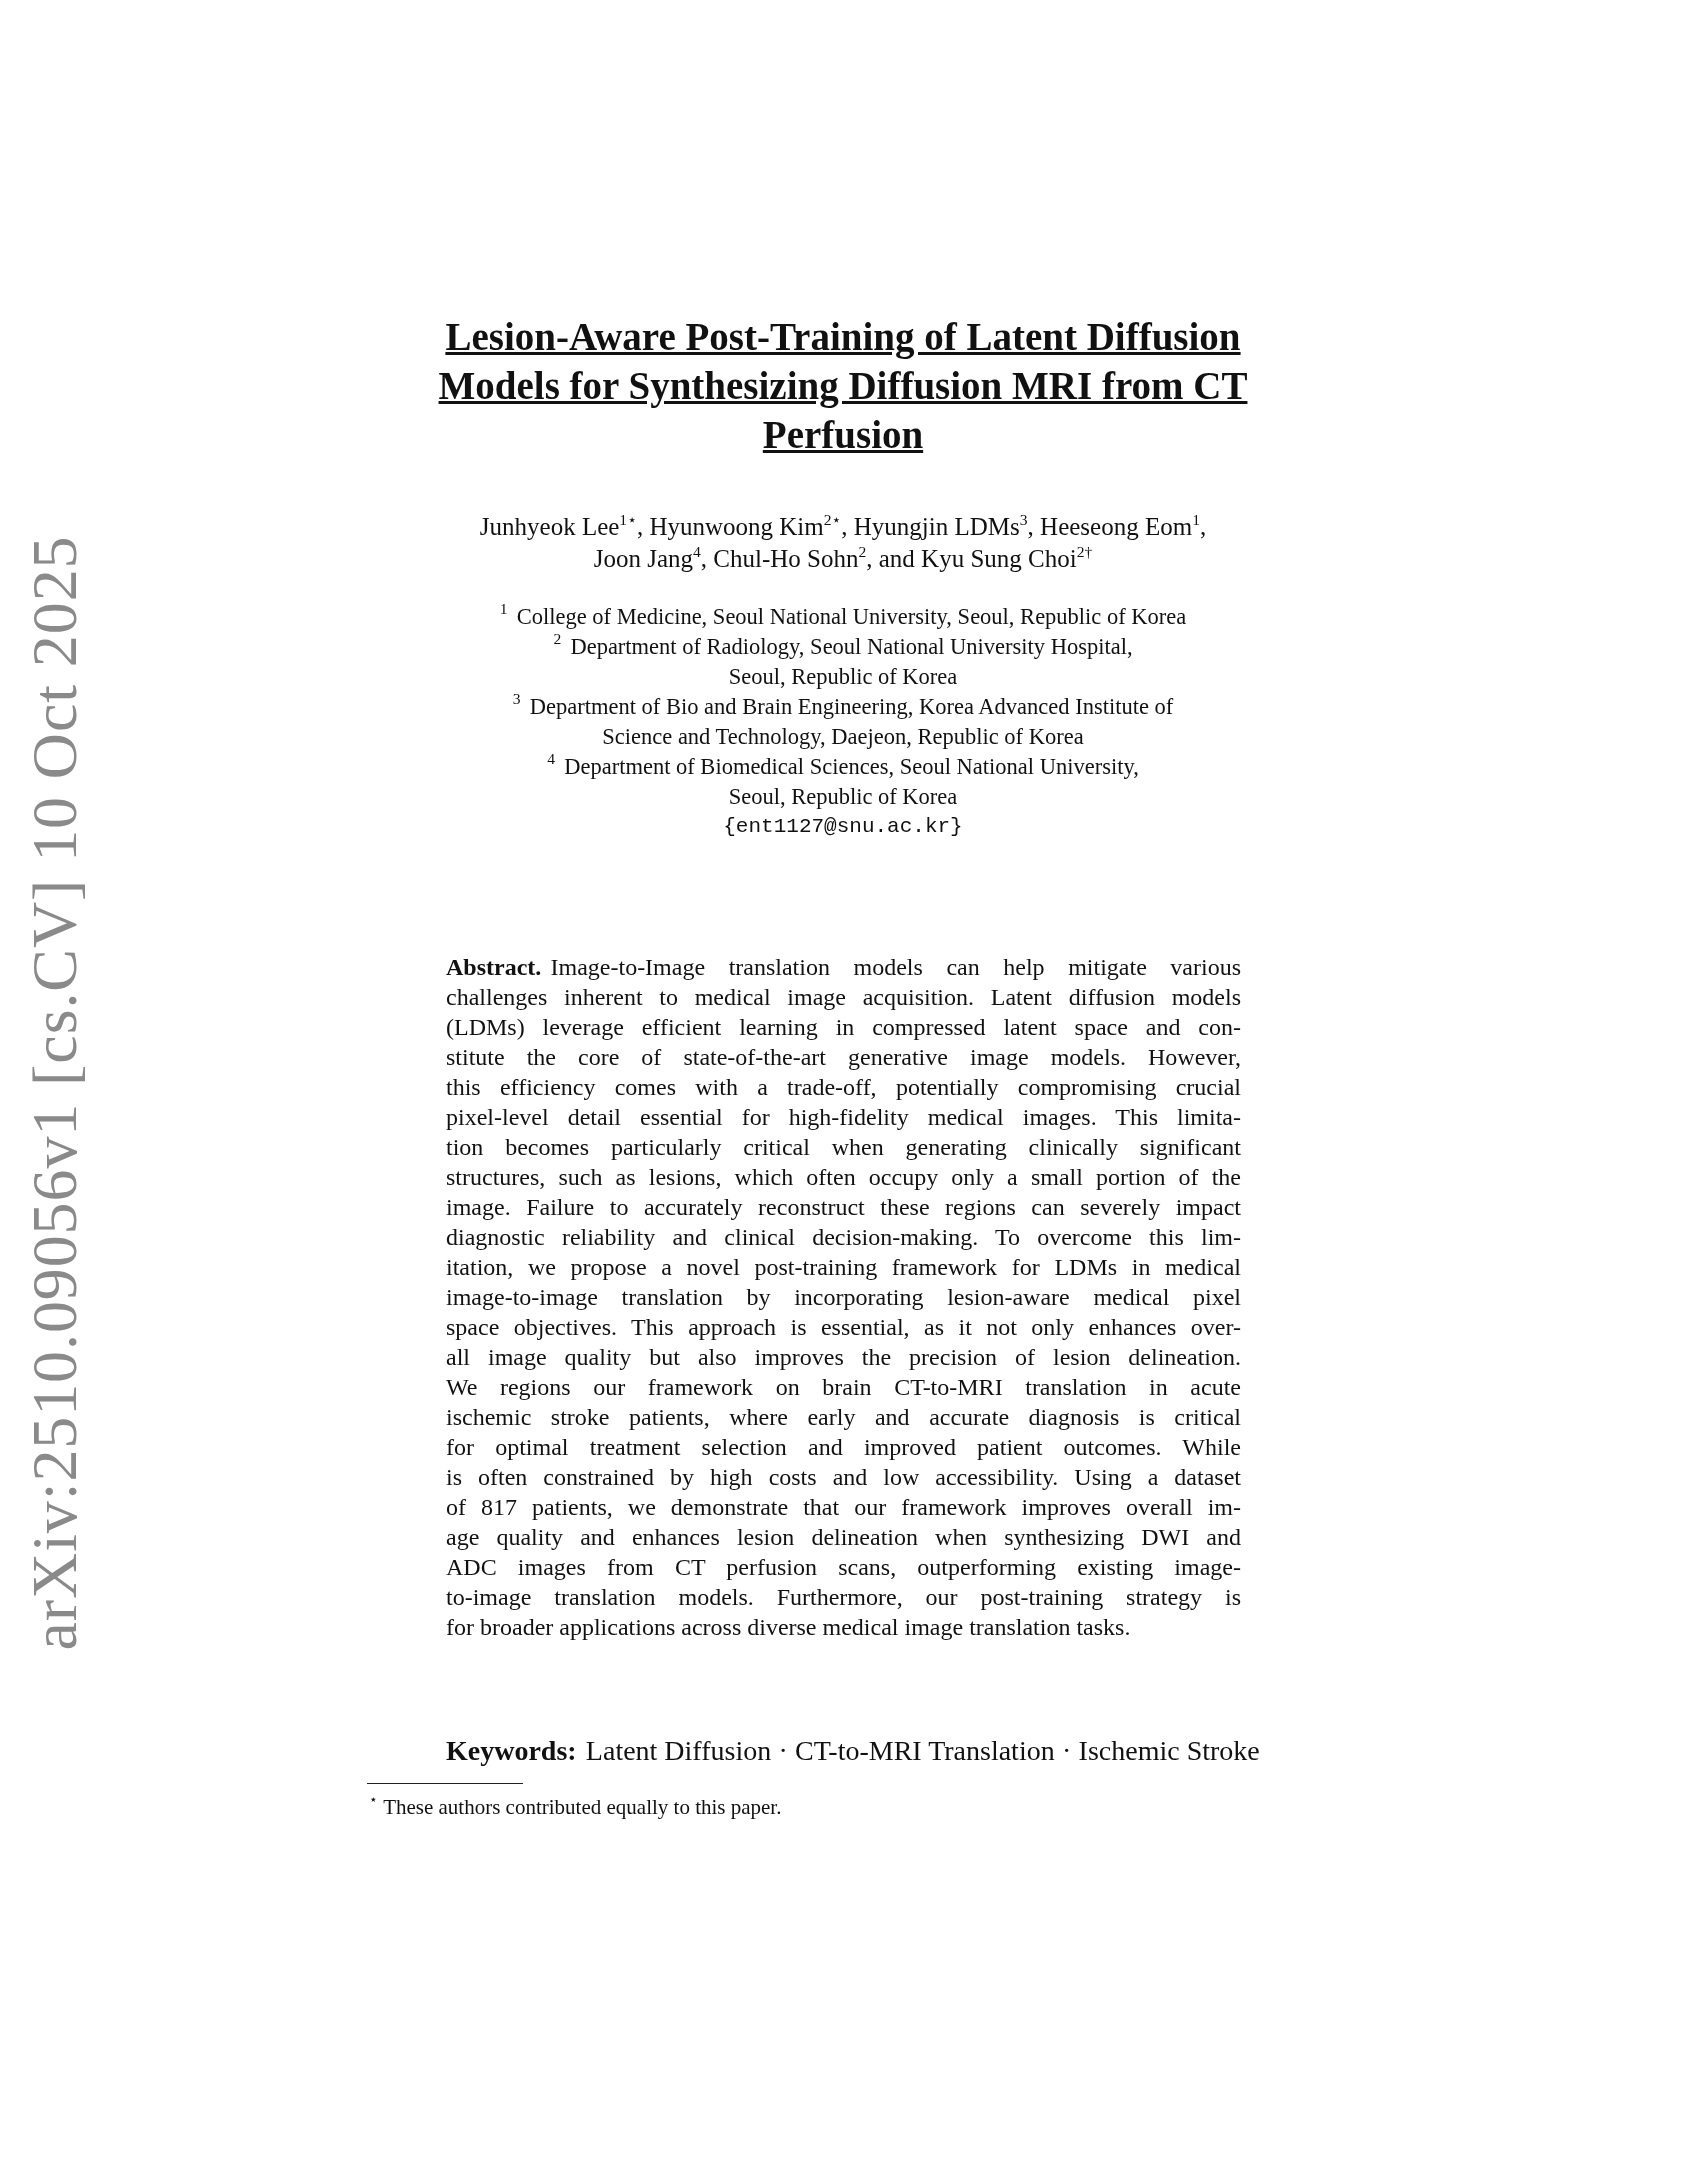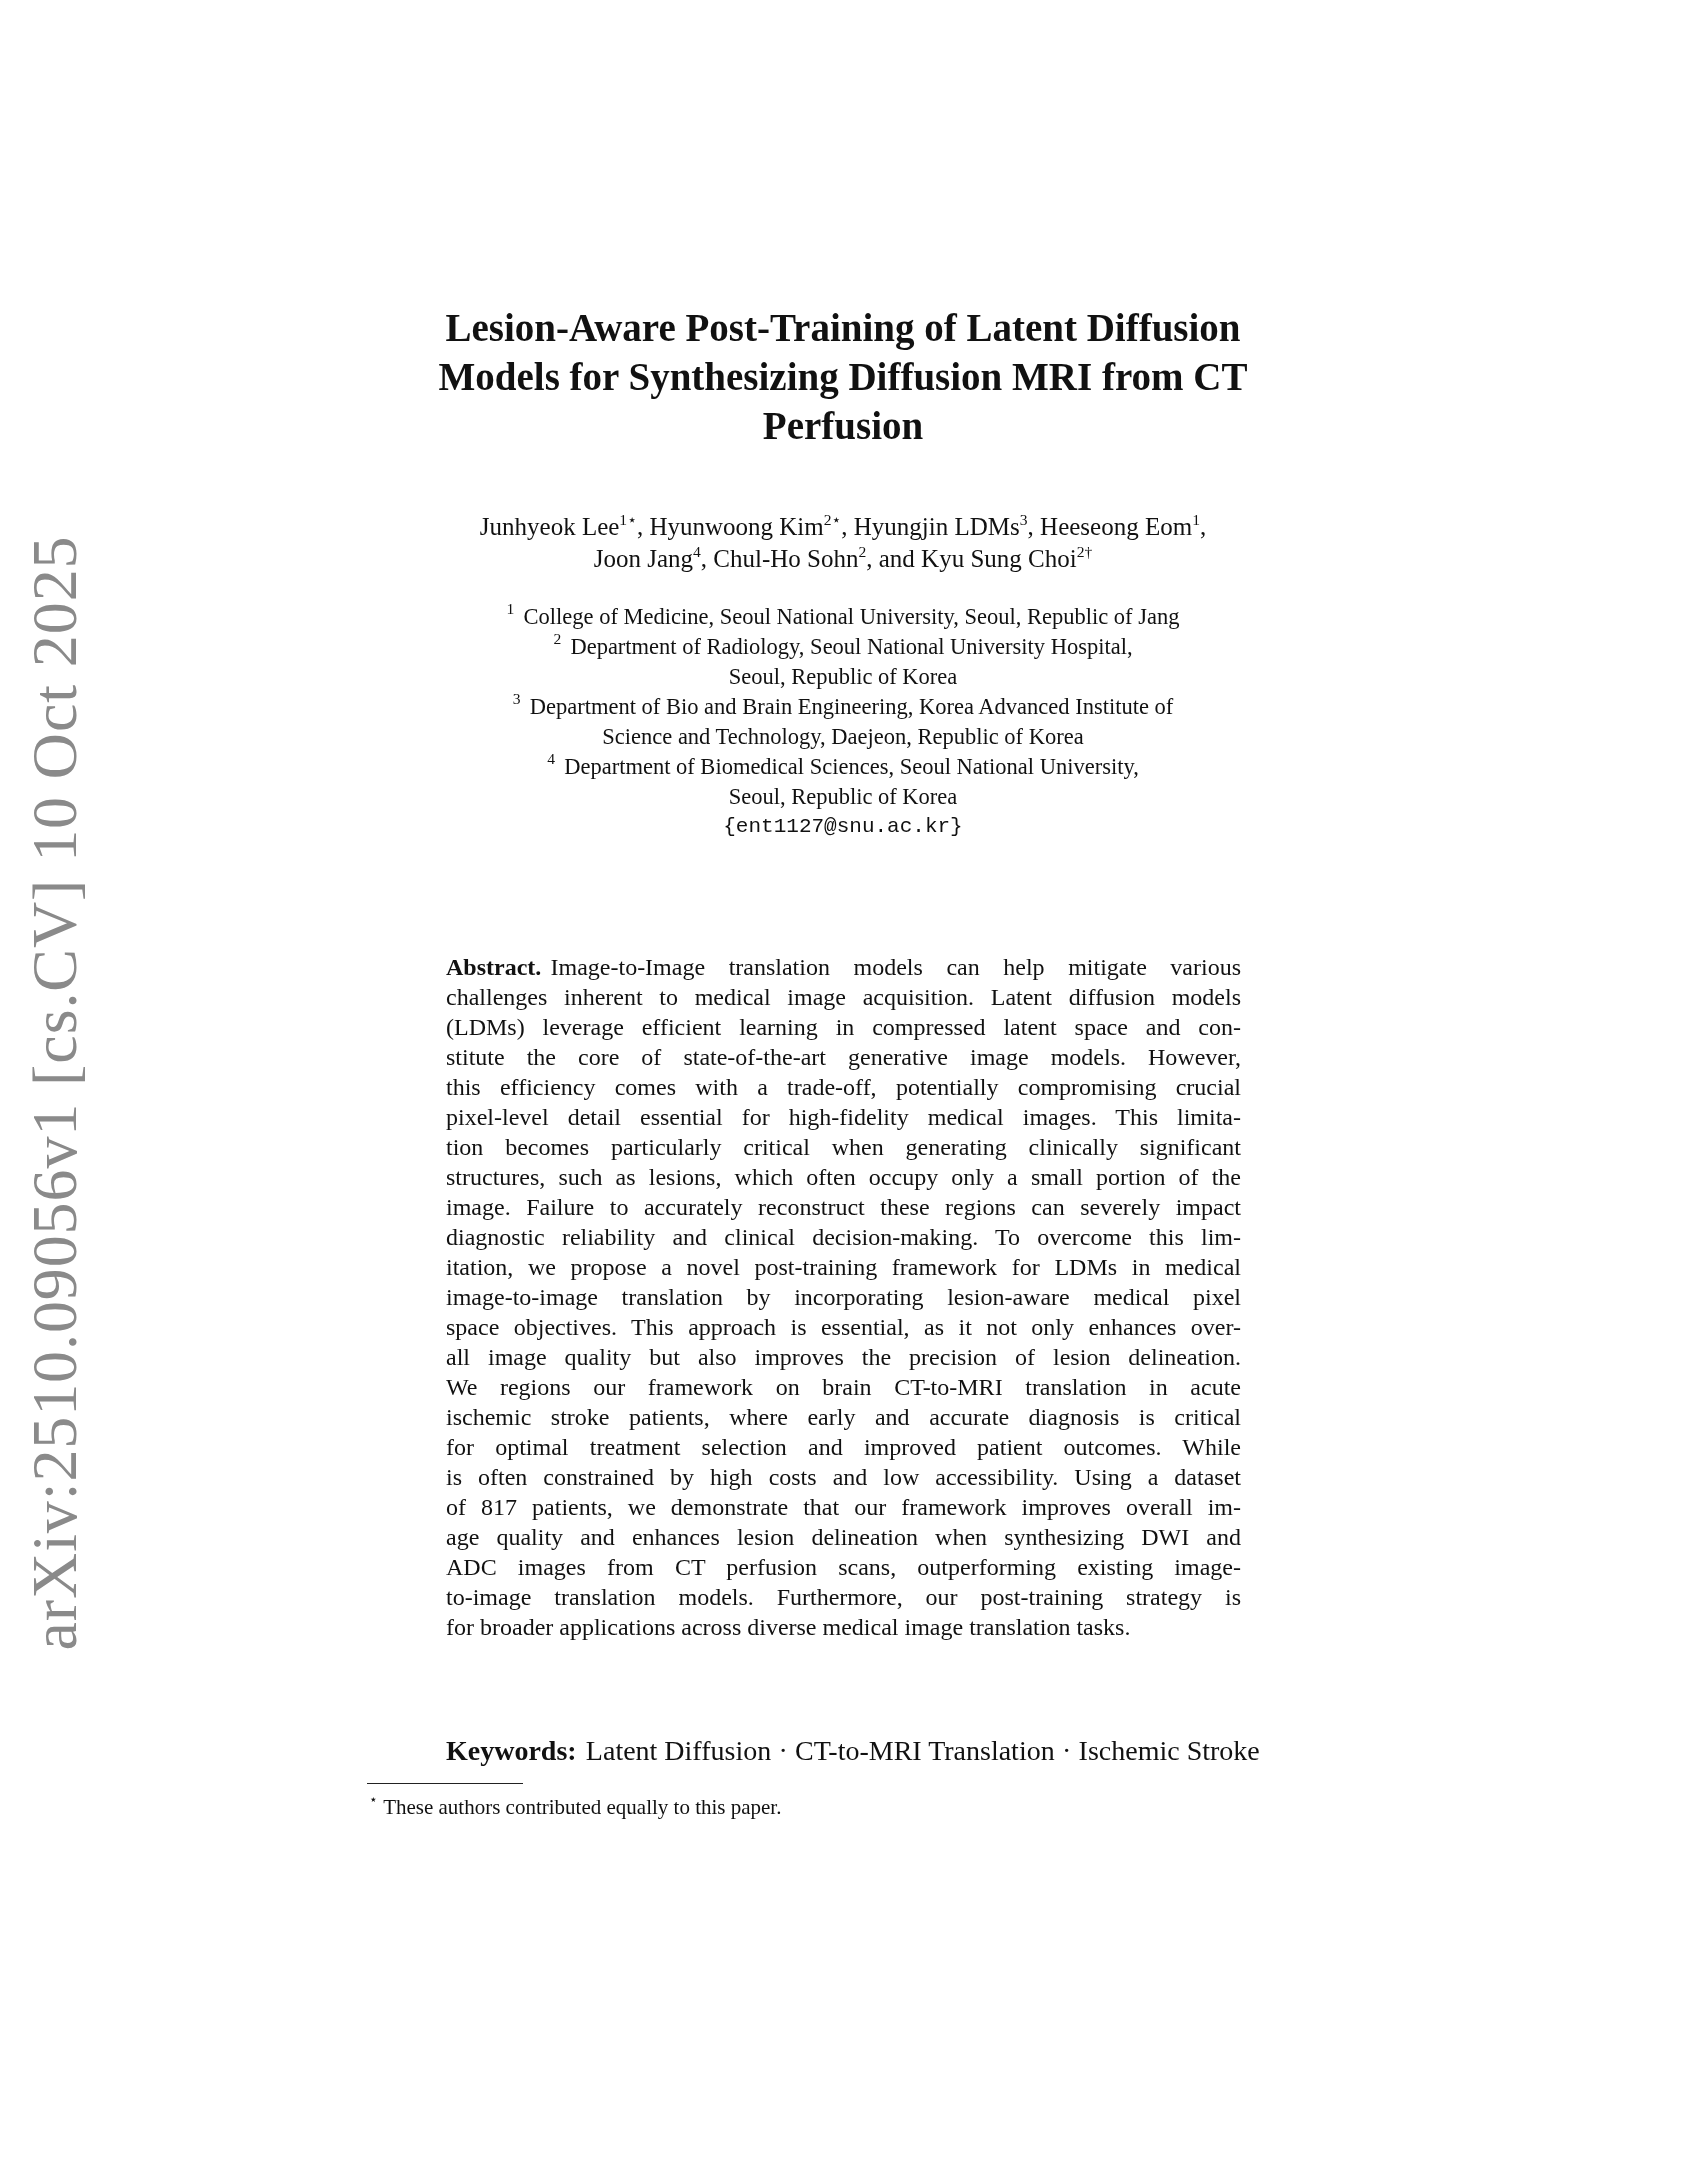--- a/index.html
+++ b/index.html
@@ -10,22 +10,22 @@
   .arxiv-stamp {
     position: absolute; left: 18.4px; top: 606px; width: 73px; height: 973px;
   }
   .arxiv-stamp span {
     position: absolute; left: 50%; top: 50%;
     transform: translate(-50%, -50%) rotate(-90deg);
     white-space: nowrap; font-size: 64px; color: #8a8a8a; letter-spacing: 0.9px;
     font-family: "Liberation Serif", serif;
   }
   .title {
-    position: absolute; left: 349px; width: 988px; top: 303px;
-    text-align: center; font-weight: bold; font-size: 39px; line-height: 49px;
+    position: absolute; left: 349px; width: 988px; top: 312px;
+    text-align: center; font-weight: bold; font-size: 39px; line-height: 49px; text-decoration: underline;
   }
   .title div { white-space: nowrap; }
   .authors {
     position: absolute; left: 349px; width: 988px; top: 511px;
     text-align: center; font-size: 25px; line-height: 32px;
   }
   .authors div { white-space: nowrap; }
   sup { font-size: 15.6px; line-height: 0; vertical-align: 10px; }
   .affils {
     position: absolute; left: 349px; width: 988px; top: 602px;
@@ -71,21 +71,21 @@
   <div>Models for Synthesizing Diffusion MRI from CT</div>
   <div>Perfusion</div>
 </div>
 
 <div class="authors">
   <div><span>Junhyeok Lee</span><sup>1⋆</sup><span>, </span><span>Hyunwoong Kim</span><sup>2⋆</sup><span>, </span><span>Hyungjin LDMs</span><sup>3</sup><span>, </span><span>Heeseong Eom</span><sup>1</sup><span>,</span></div>
   <div><span>Joon Jang</span><sup>4</sup><span>, </span><span>Chul-Ho Sohn</span><sup>2</sup><span>, and </span><span>Kyu Sung Choi</span><sup>2†</sup></div>
 </div>
 
 <div class="affils">
-  <div><sup>1</sup><span>College of Medicine, Seoul National University, Seoul, Republic of Jang</span></div>
+  <div><sup>1</sup><span>College of Medicine, Seoul National University, Seoul, Republic of Korea</span></div>
   <div><sup>2</sup><span>Department of Radiology, Seoul National University Hospital,</span></div>
   <div>Seoul, Republic of Korea</div>
   <div><sup>3</sup><span>Department of Bio and Brain Engineering, Korea Advanced Institute of</span></div>
   <div>Science and Technology, Daejeon, Republic of Korea</div>
   <div><sup>4</sup><span>Department of Biomedical Sciences, Seoul National University,</span></div>
   <div>Seoul, Republic of Korea</div>
   <div class="email">{ent1127@snu.ac.kr}</div>
 </div>
 
 <div class="abstract">

